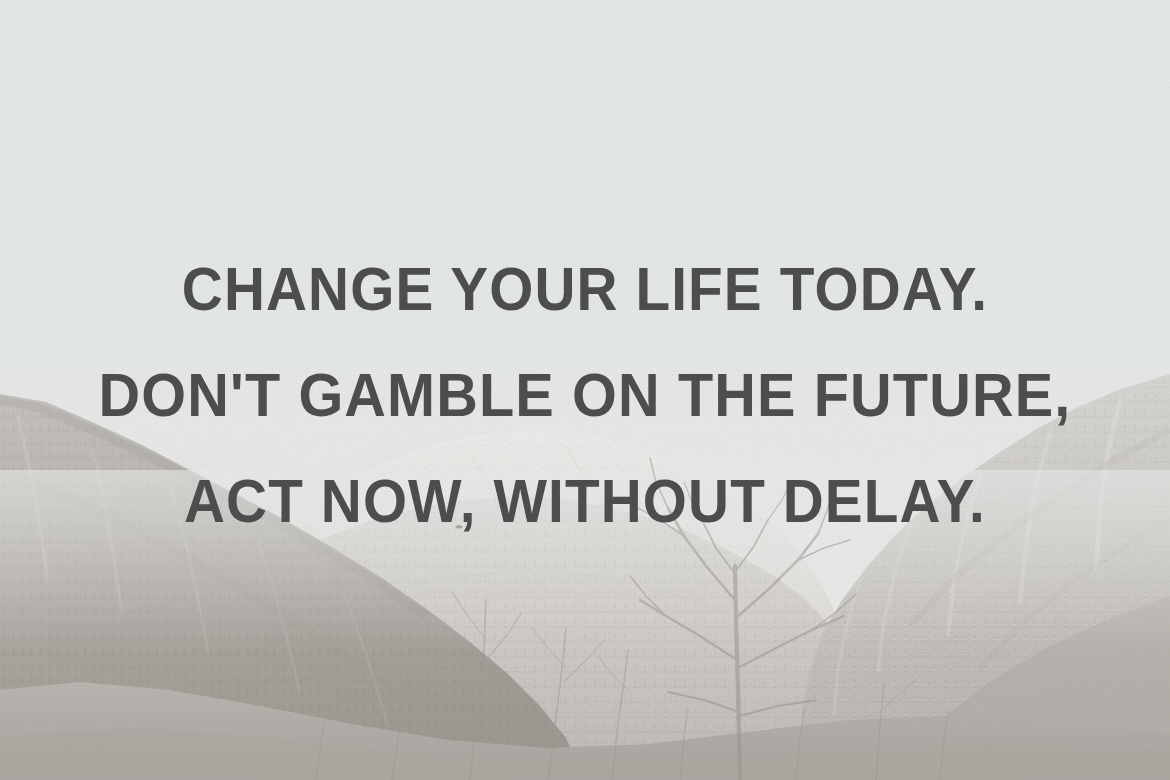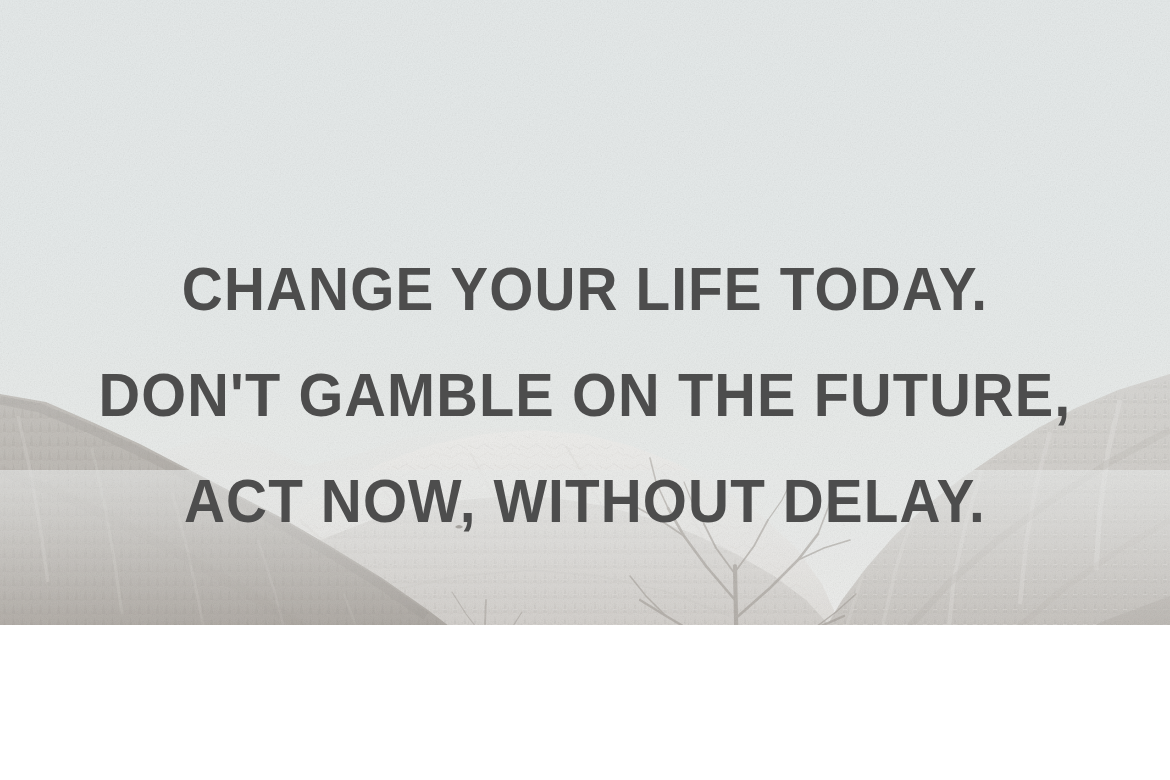--- a/index.html
+++ b/index.html
@@ -7,21 +7,21 @@
     padding: 0;
     background: #ffffff;
   }
   body {
     font-family: "Liberation Sans", sans-serif;
   }
 
   #poster {
     position: relative;
     width: 1170px;
-    height: 625px;
+    height: 780px;
     overflow: hidden;
     background: #e3e7e7;
   }
 
   
   .bg-layer {
     position: absolute;
     left: 0; top: 0;
     width: 1170px;
     height: 780px;

